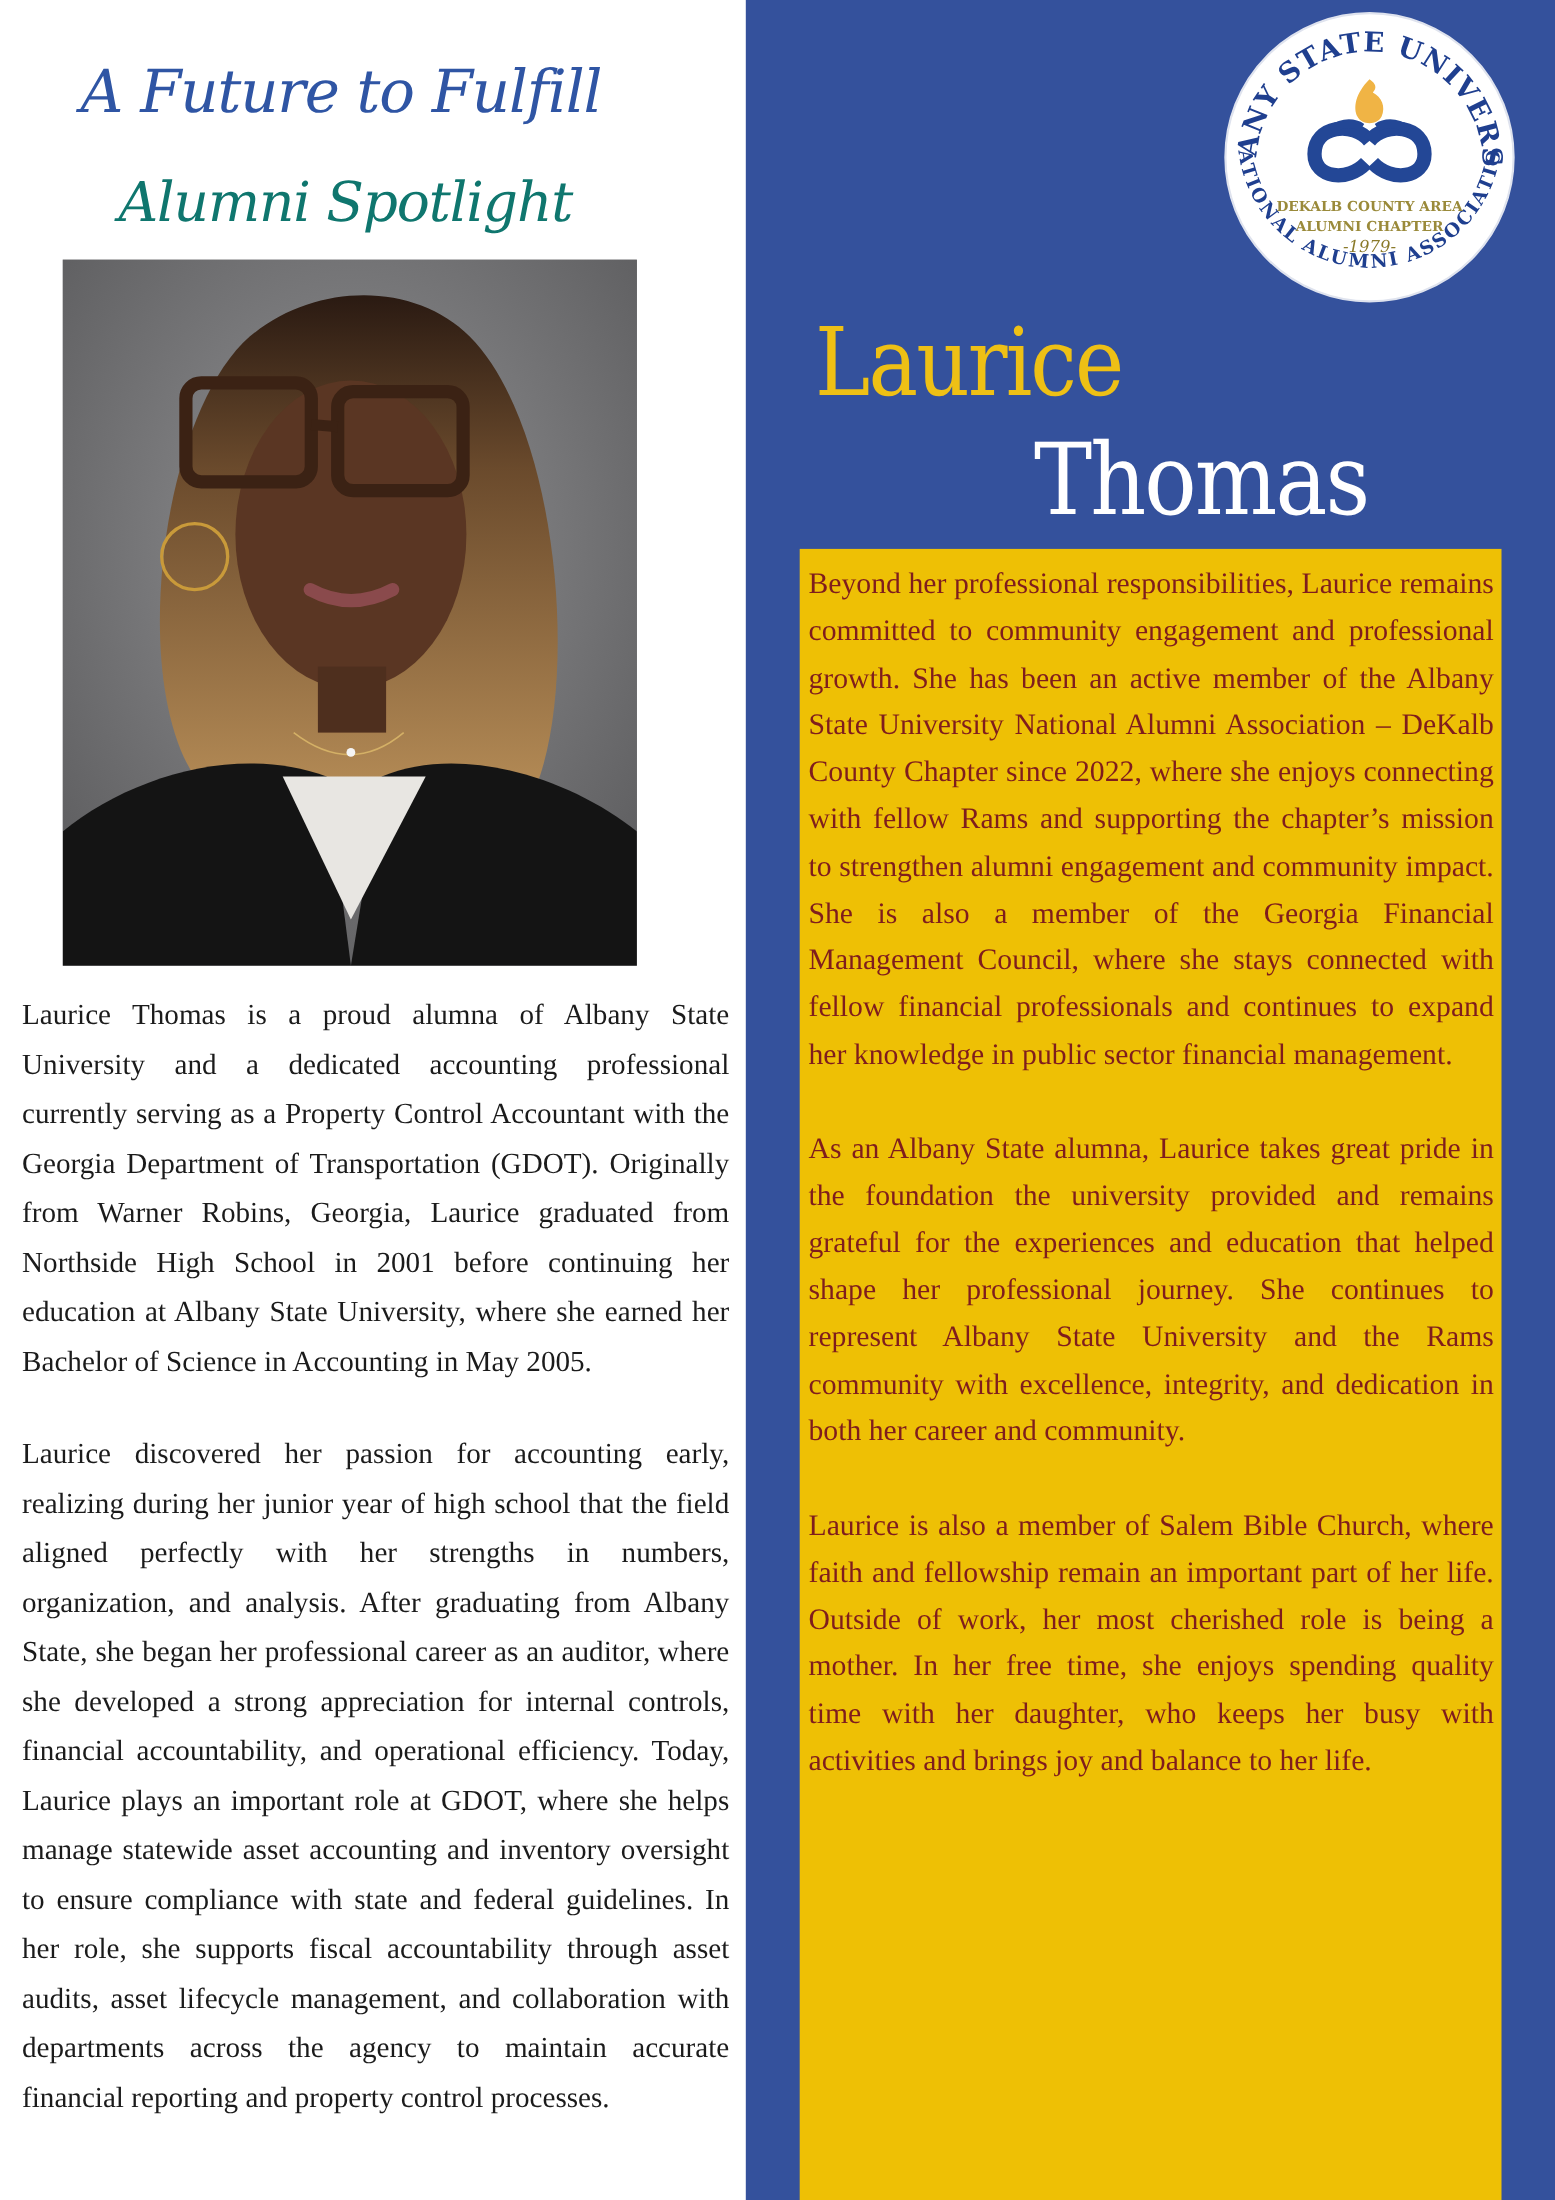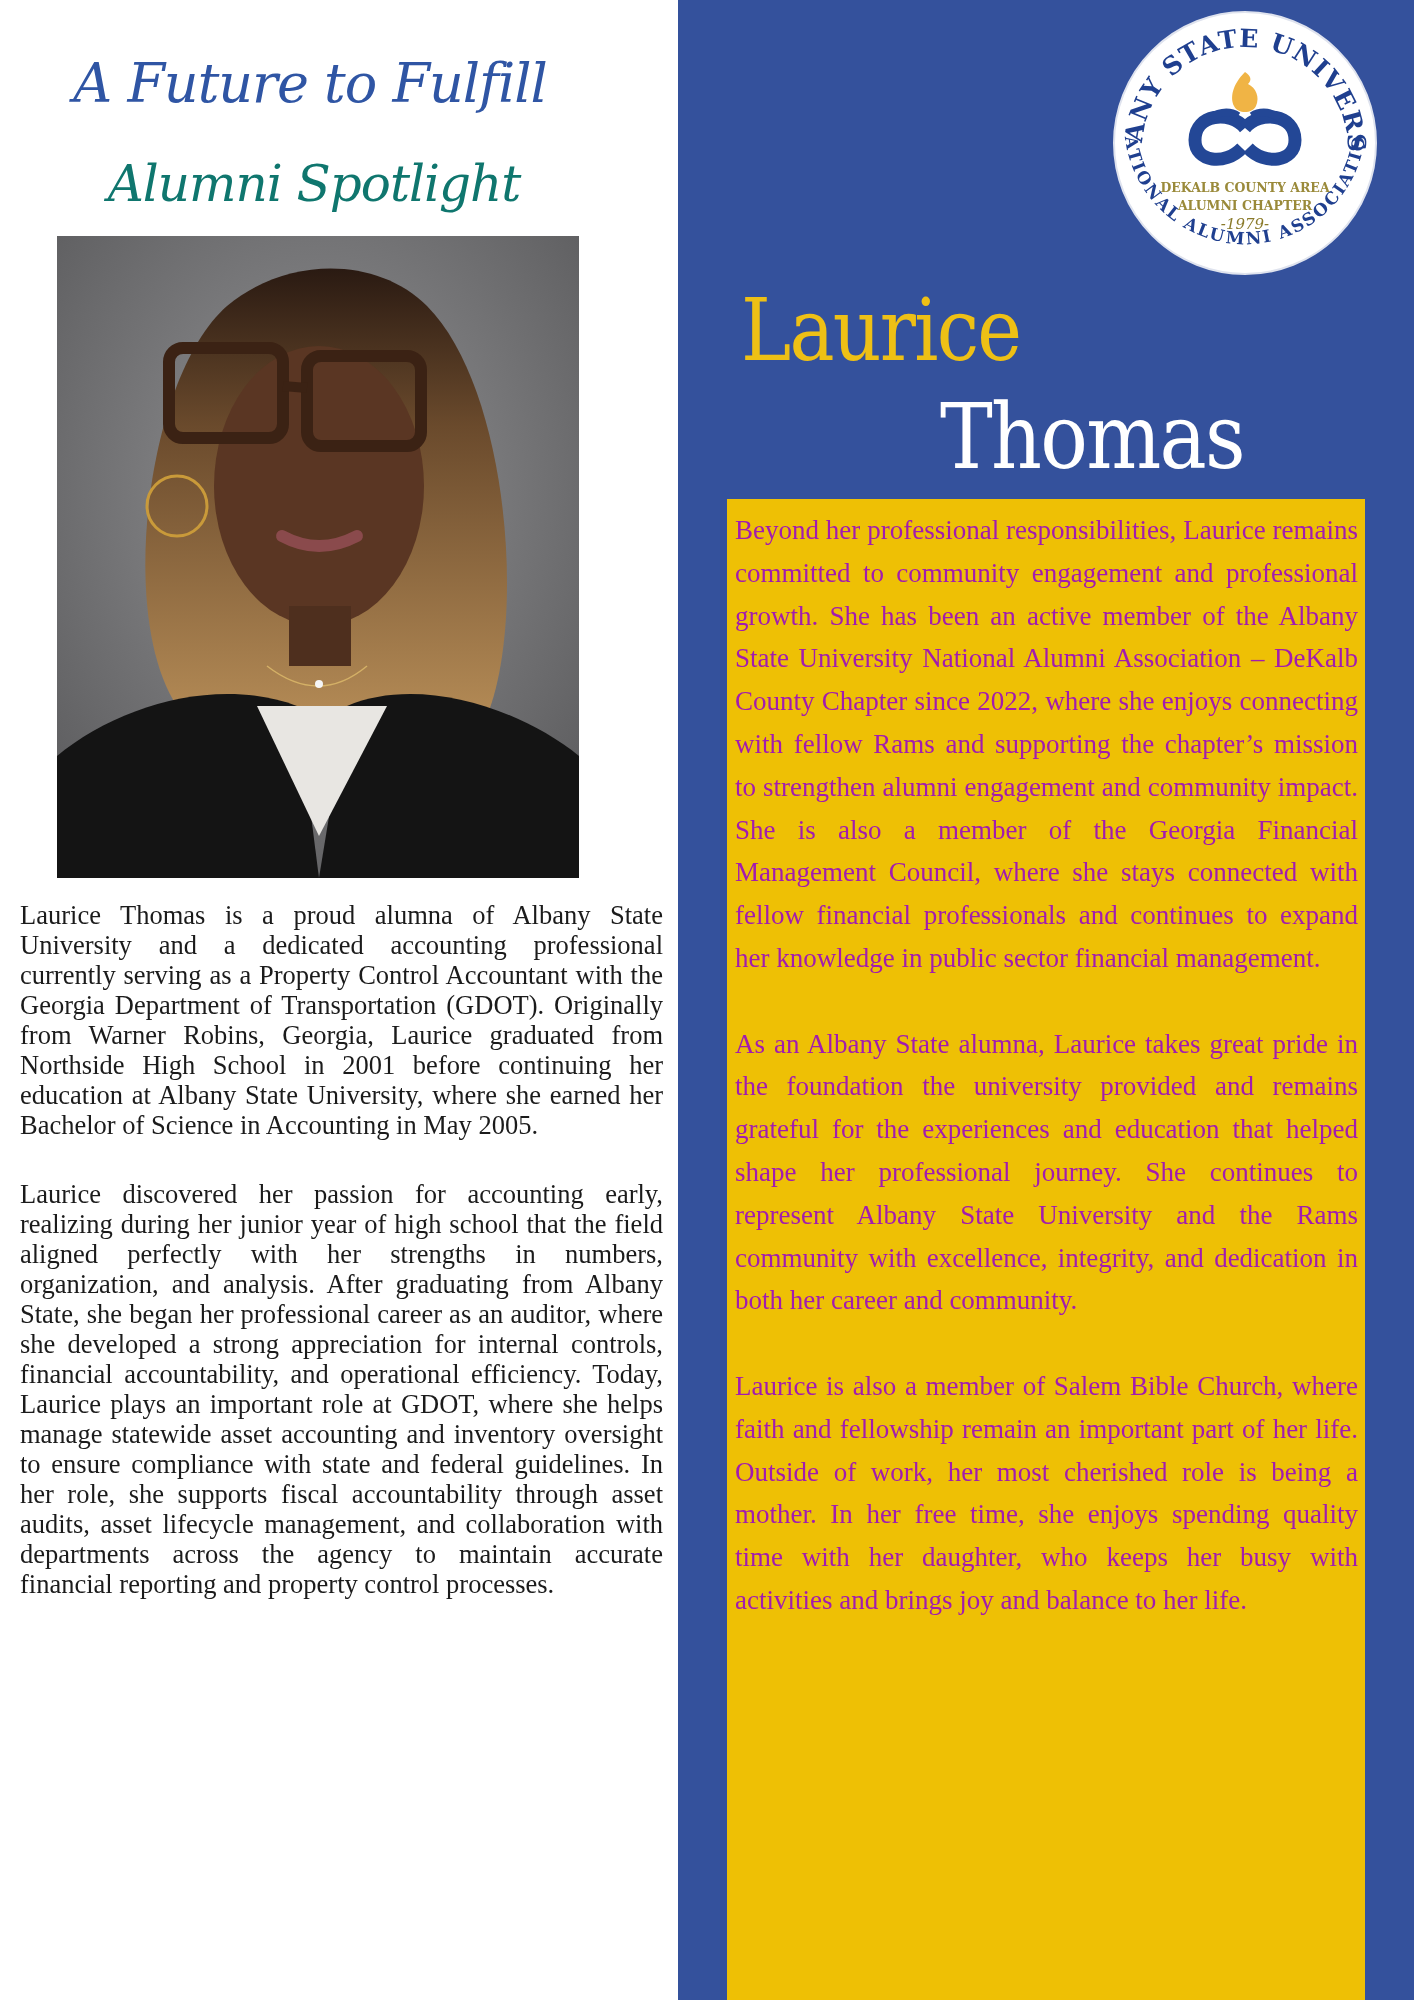--- a/index.html
+++ b/index.html
@@ -20,21 +20,21 @@
   .title-2 { top: 155px; left: 4px; font-size: 50px; color: #0f766e; }
 
   .photo {
     position: absolute; left: 57px; top: 236px; width: 522px; height: 642px; overflow: hidden;
     background: radial-gradient(ellipse at 50% 40%, #8d8d8f 0%, #6e6e70 55%, #5a5a5c 100%);
   }
   .photo svg { width: 100%; height: 100%; display: block; }
 
   .body-left {
     position: absolute; left: 20px; top: 900px; width: 643px;
-    font-size: 26.5px; line-height: 30px; color: #1b1b1b; text-align: justify;
+    font-size: 26.5px; line-height: 45px; color: #1b1b1b; text-align: justify;
   }
   .body-left p { margin: 0 0 39.2px 0; }
 
   .logo {
     position: absolute; left: 1110px; top: 10px; width: 270px; height: 266px;
   }
 
   .first-name {
     position: absolute; left: 741px; top: 280px;
     font-family: "DejaVu Serif", "Liberation Serif", serif;
@@ -47,21 +47,21 @@
     font-size: 90px; color: #ffffff; letter-spacing: -2px; font-weight: normal;
     transform: scaleX(0.88); transform-origin: left top;
   }
 
   .yellow-box {
     position: absolute; left: 727px; top: 499px; width: 638px; height: 1501px;
     background: #eec005; box-sizing: border-box;
   }
   .body-right {
     position: absolute; left: 8px; top: 10px; width: 623px;
-    font-size: 27px; line-height: 42.8px; color: #a21caf; text-align: justify;
+    font-size: 27px; line-height: 42.8px; color: #7f1d1d; text-align: justify;
   }
   .body-right p { margin: 0 0 42.8px 0; }
 </style>
 </head>
 <body>
 
 <div class="left-col">
   <div class="script-title title-1">A Future to Fulfill</div>
   <div class="script-title title-2">Alumni Spotlight</div>
 

